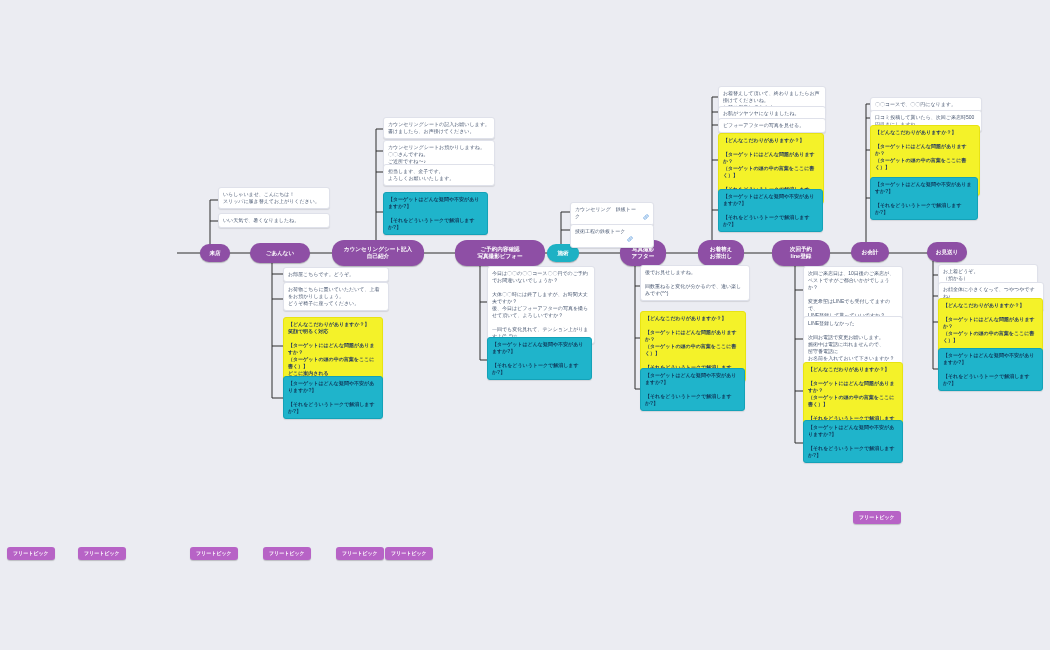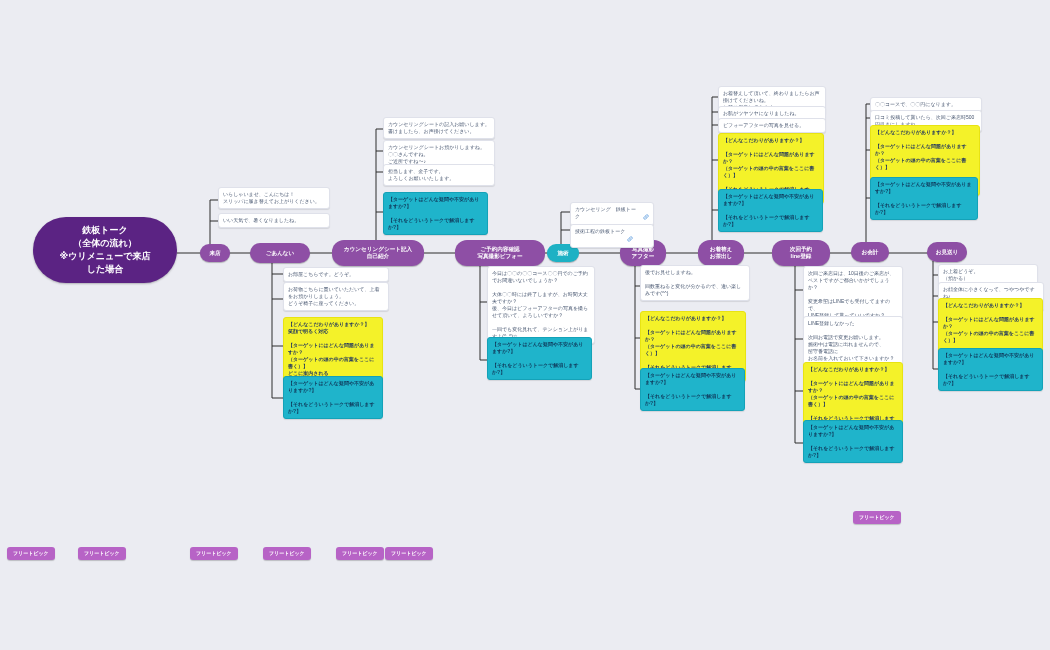--- a/index.html
+++ b/index.html
@@ -61,24 +61,20 @@
       <path d="M480 264 V360 H487 M480 302 H487"></path>
       <path d="M561 244 V212 H570 M561 230 H570"></path>
       <path d="M635 263 V389 H640 M635 286 H640 M635 338 H640"></path>
       <path d="M712 240 V97 H718 M712 112 H718 M712 125 H718 M712 160 H718 M712 210 H718"></path>
       <path d="M795 263 V443 H803 M795 290 H803 M795 339 H803 M795 391 H803"></path>
       <path d="M866 243 V104 H870 M866 118 H870 M866 150 H870 M866 198 H870"></path>
       <path d="M933 261 V369 H938 M933 275 H938 M933 296 H938 M933 322 H938"></path>
     </g>
   </svg>
 
-  <div class="root-topic">鉄板トーク
-（全体の流れ）
-※ウリメニューで来店
-した場合</div>
 
   <div class="node" style="left:200px;top:244px;width:30px;height:18px;">来店</div>
   <div class="node" style="left:250px;top:243px;width:60px;height:20px;">ごあんない</div>
   <div class="node" style="left:332px;top:240px;width:92px;height:26px;">カウンセリングシート記入
 自己紹介</div>
   <div class="node" style="left:455px;top:240px;width:90px;height:26px;">ご予約内容確認
 写真撮影ビフォー</div>
   <div class="node teal" style="left:547px;top:244px;width:32px;height:18px;">施術</div>
   <div class="node" style="left:620px;top:240px;width:46px;height:26px;">写真撮影
 アフター</div>

